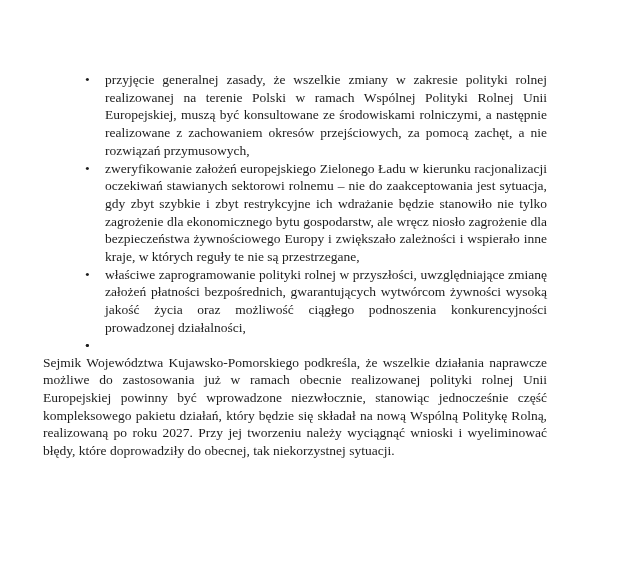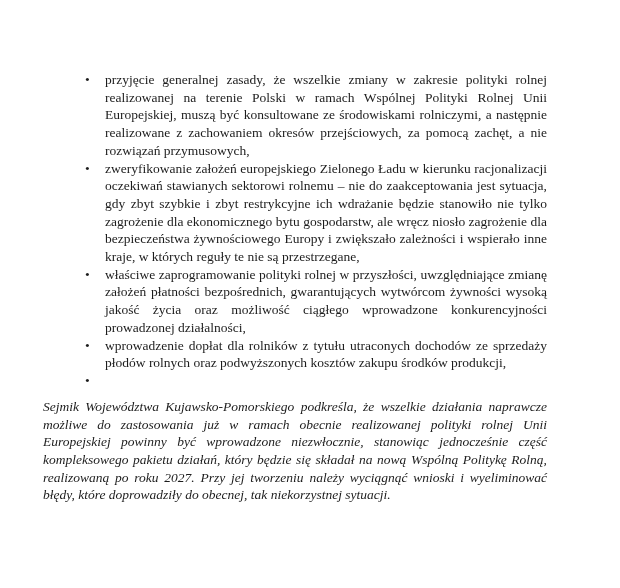--- a/index.html
+++ b/index.html
@@ -34,46 +34,44 @@
     line-height: 17.7px;
   }
   .bullet-marker {
     position: absolute;
     left: 42px;
     top: 0;
     font-size: 13.5px;
     line-height: 17.7px;
   }
   .closing-paragraph {
-    margin: 26px 0 0 0;
+    margin: 17px 0 0 0;
     text-align: justify;
     font-size: 13.5px;
     line-height: 17.7px;
-    font-style: italic;
   }
 </style>
 </head>
 <body>
 
 <div class="page">
   <ul class="bullet-list">
     <li class="bullet-item">
       <span class="bullet-marker">•</span>
       <span class="bullet-text">przyjęcie generalnej zasady, że wszelkie zmiany w zakresie polityki rolnej realizowanej na terenie Polski w ramach Wspólnej Polityki Rolnej Unii Europejskiej, muszą być konsultowane ze środowiskami rolniczymi, a następnie realizowane z zachowaniem okresów przejściowych, za pomocą zachęt, a nie rozwiązań przymusowych,</span>
     </li>
     <li class="bullet-item">
       <span class="bullet-marker">•</span>
       <span class="bullet-text">zweryfikowanie założeń europejskiego Zielonego Ładu w kierunku racjonalizacji oczekiwań stawianych sektorowi rolnemu – nie do zaakceptowania jest sytuacja, gdy zbyt szybkie i zbyt restrykcyjne ich wdrażanie będzie stanowiło nie tylko zagrożenie dla ekonomicznego bytu gospodarstw, ale wręcz niosło zagrożenie dla bezpieczeństwa żywnościowego Europy i zwiększało zależności i wspierało inne kraje, w których reguły te nie są przestrzegane,</span>
     </li>
     <li class="bullet-item">
       <span class="bullet-marker">•</span>
-      <span class="bullet-text">właściwe zaprogramowanie polityki rolnej w przyszłości, uwzględniające zmianę założeń płatności bezpośrednich, gwarantujących wytwórcom żywności wysoką jakość życia oraz możliwość ciągłego wprowadzone konkurencyjności prowadzonej działalności,</span>
+      <span class="bullet-text">właściwe zaprogramowanie polityki rolnej w przyszłości, uwzględniające zmianę założeń płatności bezpośrednich, gwarantujących wytwórcom żywności wysoką jakość życia oraz możliwość ciągłego podnoszenia konkurencyjności prowadzonej działalności,</span>
     </li>
     <li class="bullet-item">
       <span class="bullet-marker">•</span>
-      <span class="bullet-text">wprowadzenie dopłat dla rolników z tytułu utraconych dochodów ze sprzedaży płodów rolnych oraz podwyższonych kosztów zakupu środków produkcji,</span>
     </li>
     <li class="bullet-item">
       <span class="bullet-marker">•</span>
     </li>
   </ul>
   <p class="closing-paragraph">Sejmik Województwa Kujawsko-Pomorskiego podkreśla, że wszelkie działania naprawcze możliwe do zastosowania już w ramach obecnie realizowanej polityki rolnej Unii Europejskiej powinny być wprowadzone niezwłocznie, stanowiąc jednocześnie część kompleksowego pakietu działań, który będzie się składał na nową Wspólną Politykę Rolną, realizowaną po roku 2027. Przy jej tworzeniu należy wyciągnąć wnioski i wyeliminować błędy, które doprowadziły do obecnej, tak niekorzystnej sytuacji.</p>
 </div>
 
 </body></html>

